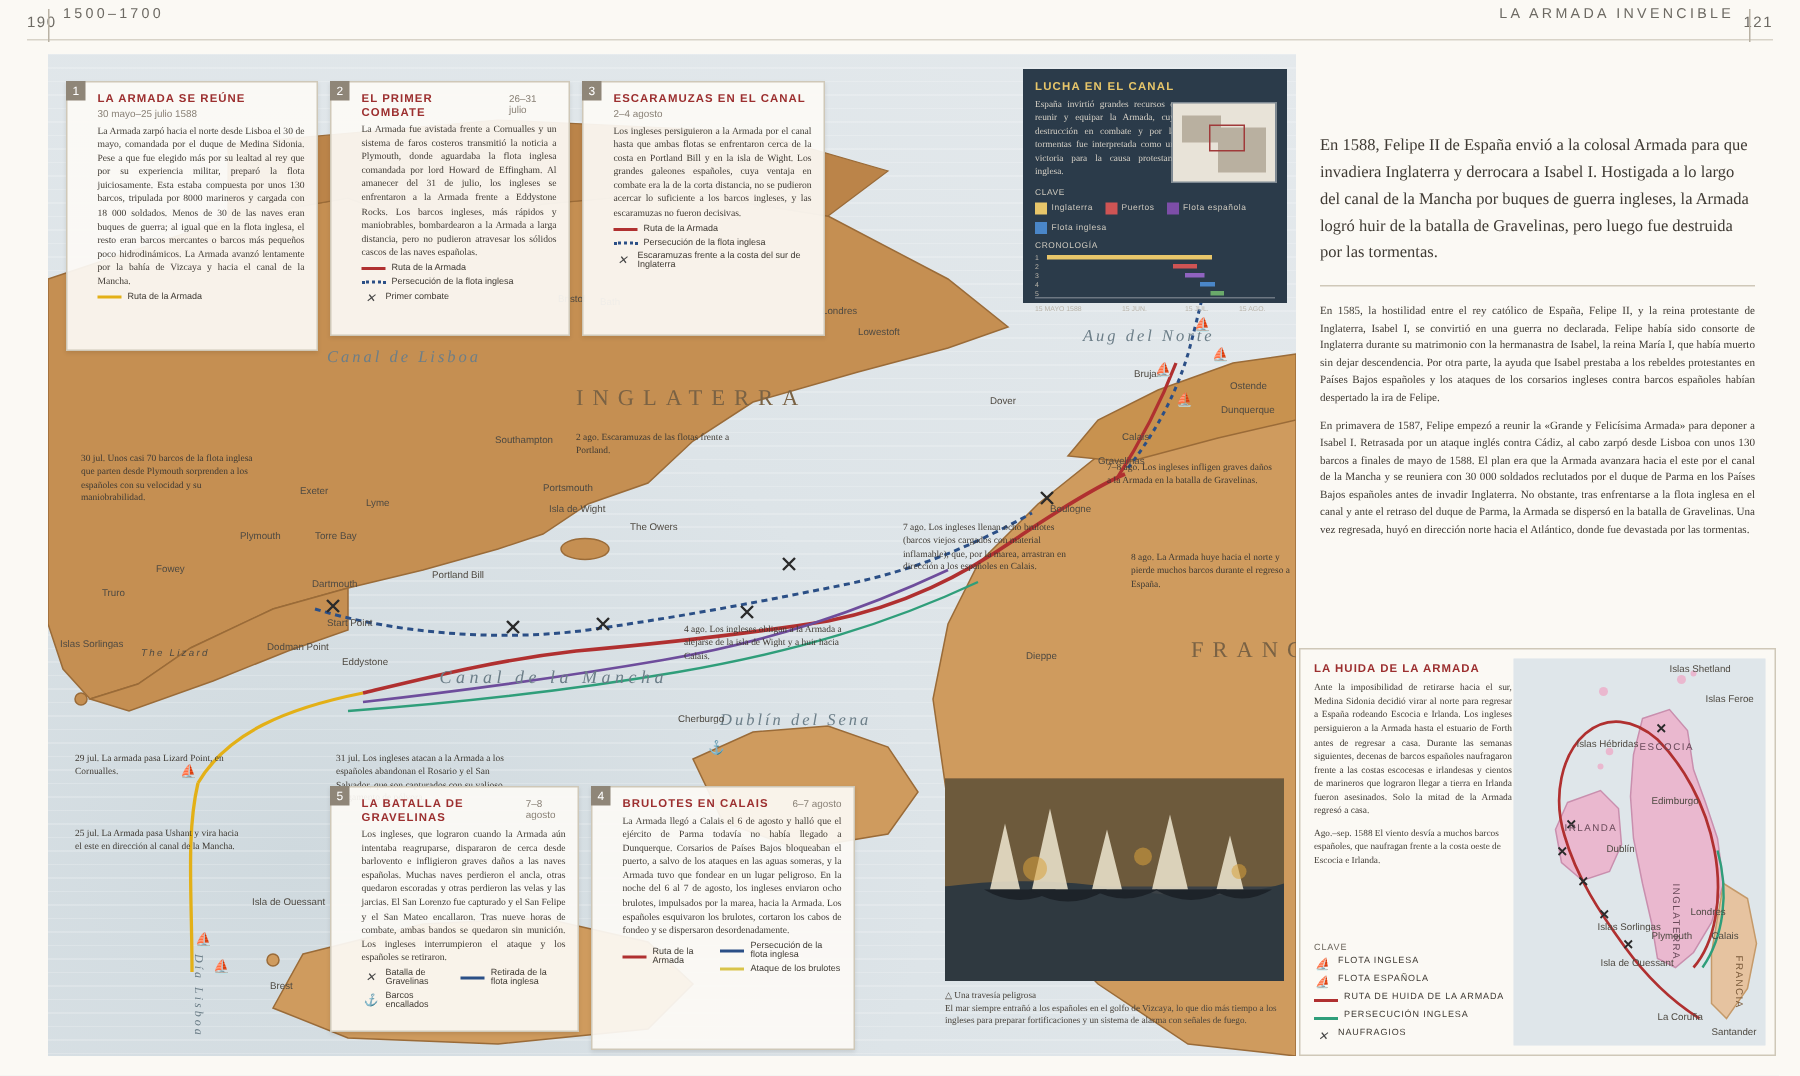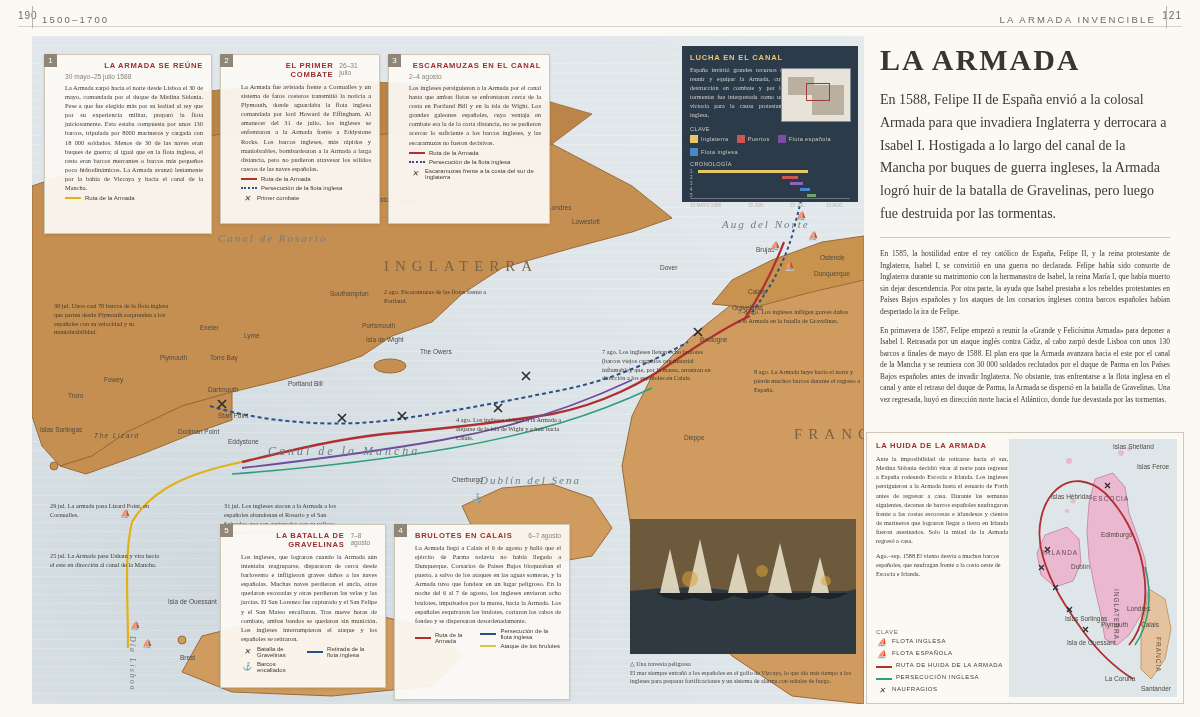--- a/index.html
+++ b/index.html
@@ -3,21 +3,21 @@
 <meta charset="utf-8">
 <style>
   html,body{margin:0;padding:0;}
   body{width:1200px;height:717px;background:#fdfcf8;font-family:"Liberation Serif",serif;overflow:hidden;}
   .page{position:relative;width:1200px;height:717px;background:#fbf9f4;}
 
   
   .folio{position:absolute;top:10px;font-size:10px;letter-spacing:1px;color:#6d6a63;font-family:"Liberation Sans",sans-serif;}
   .folio-left{left:18px;}
   .folio-right{right:18px;}
-  .runhead{position:absolute;top:14px;font-size:9.5px;letter-spacing:2.2px;color:#6d6a63;font-family:"Liberation Sans",sans-serif;text-transform:uppercase;}
+  .runhead{position:absolute;top:4px;font-size:9.5px;letter-spacing:2.2px;color:#6d6a63;font-family:"Liberation Sans",sans-serif;text-transform:uppercase;}
   .rh-left{left:42px;}
   .rh-right{right:44px;}
   .rule-top{position:absolute;left:18px;right:18px;top:26px;height:1px;background:#d8d3c8;}
   .vbar{position:absolute;width:1px;background:#b9b2a4;}
 
   
   .map{position:absolute;left:32px;top:36px;width:832px;height:668px;overflow:hidden;
        background:#dfe6ea;}
   
   .sea{position:absolute;inset:0;background:
@@ -27,21 +27,21 @@
 
   .lbl{position:absolute;font-family:"Liberation Serif",serif;color:#5d5247;}
   .lbl-country{letter-spacing:6px;font-size:15px;color:#7a6244;}
   .lbl-sea{font-style:italic;font-size:11px;color:#6c7e88;letter-spacing:2px;}
   .lbl-city{font-size:6.5px;color:#4f4a42;font-family:"Liberation Sans",sans-serif;}
 
   
   .box{position:absolute;background:rgba(252,250,245,.93);border:1px solid #cfc8b8;
        box-shadow:0 1px 3px rgba(0,0,0,.10);padding:6px 8px;box-sizing:border-box;}
   .box h4{margin:0 0 3px 0;font-size:7.6px;letter-spacing:.7px;color:#9c2f2f;
-       font-family:"Liberation Sans",sans-serif;font-weight:bold;text-transform:uppercase;text-align:right;}
+       font-family:"Liberation Sans",sans-serif;font-weight:bold;text-transform:uppercase;}
   .box .date{font-size:6.6px;color:#8a8277;font-family:"Liberation Sans",sans-serif;margin:0 0 3px 0;}
   .box p{margin:0;font-size:6.4px;line-height:1.42;color:#3f3a33;text-align:justify;}
   .num{position:absolute;left:-1px;top:-1px;width:13px;height:13px;background:#8f8678;color:#fff;
        font-family:"Liberation Sans",sans-serif;font-size:8px;display:flex;align-items:center;
        justify-content:center;}
   .box.with-num{padding-left:20px;}
   .hdr-row{display:flex;justify-content:space-between;align-items:baseline;gap:6px;}
 
   .keyrow{display:flex;align-items:center;gap:4px;margin-top:3px;}
   .keyrow span.t{font-size:6px;color:#3f3a33;font-family:"Liberation Sans",sans-serif;}
@@ -76,21 +76,21 @@
   .bars{margin-top:2px;position:relative;height:30px;}
   .bar{position:absolute;height:3px;}
   .axis{position:absolute;left:0;right:0;bottom:0;border-top:1px solid #6d7782;}
   .axlbl{position:absolute;bottom:-9px;font-size:4.6px;color:#b9b4aa;font-family:"Liberation Sans",sans-serif;}
   .rn{position:absolute;left:0;font-size:4.6px;color:#b9b4aa;font-family:"Liberation Sans",sans-serif;}
 
   
   .rightcol{position:absolute;left:880px;top:44px;width:290px;}
   .title{font-size:30px;line-height:1.04;letter-spacing:2px;color:#3a3530;margin:0 0 14px 0;
      font-family:"Liberation Serif",serif;}
-  .standfirst{font-size:14px;line-height:1.62;color:#3f3a33;margin:0 0 12px 0;}
+  .standfirst{font-size:11px;line-height:1.62;color:#3f3a33;margin:0 0 12px 0;}
   .body p{font-size:7.4px;line-height:1.56;color:#3f3a33;margin:0 0 7px 0;text-align:justify;}
   .rule-mid{height:1px;background:#cfc8b8;margin:10px 0 10px 0;}
 
   
   .huida{position:absolute;left:866px;top:432px;width:318px;height:272px;background:#fbf9f4;
      border:1px solid #cfc8b8;box-sizing:border-box;padding:8px 9px;overflow:hidden;}
   .huida h4{margin:0 0 4px 0;font-size:7.6px;letter-spacing:.7px;color:#9c2f2f;
      font-family:"Liberation Sans",sans-serif;text-transform:uppercase;}
   .huida p{margin:0;font-size:6.3px;line-height:1.45;color:#3f3a33;width:132px;text-align:justify;}
   .huida .cal{margin-top:7px;width:132px;font-size:6.2px;line-height:1.4;color:#3f3a33;}
@@ -166,23 +166,23 @@
         <path d="M306,378 l8,8 M314,378 l-8,8"></path>
         <path d="M366,376 l8,8 M374,376 l-8,8"></path>
         <path d="M462,368 l8,8 M470,368 l-8,8"></path>
         <path d="M490,336 l8,8 M498,336 l-8,8"></path>
         <path d="M662,292 l8,8 M670,292 l-8,8"></path>
       </g>
     </svg>
 
     <div class="lbl lbl-country" style="left:352px;top:222px;">INGLATERRA</div>
     <div class="lbl lbl-country" style="left:762px;top:390px;">FRANCIA</div>
-    <div class="lbl lbl-sea" style="left:186px;top:196px;">Canal de Rosario</div>
+    <div class="lbl lbl-sea" style="left:186px;top:196px;">Canal de Lisboa</div>
     <div class="lbl lbl-sea" style="left:690px;top:182px;">Aug del Norte</div>
-    <div class="lbl lbl-sea" style="left:236px;top:408px;font-size:12px;letter-spacing:3px;">Canal de la Mancha</div>
+    <div class="lbl lbl-sea" style="left:261px;top:408px;font-size:12px;letter-spacing:3px;">Canal de la Mancha</div>
     <div class="lbl lbl-sea" style="left:448px;top:438px;font-style:italic;">Dublín del Sena</div>
 
     <div class="lbl lbl-city" style="left:8px;top:390px;">Islas Sorlingas</div>
     <div class="lbl lbl-city" style="left:334px;top:300px;">Isla de Wight</div>
     <div class="lbl lbl-city" style="left:136px;top:562px;">Isla de Ouessant</div>
 
     <div class="lbl lbl-city" style="left:340px;top:160px;">Bristol</div>
     <div class="lbl lbl-city" style="left:368px;top:162px;">Bath</div>
     <div class="lbl lbl-city" style="left:516px;top:168px;">Londres</div>
     <div class="lbl lbl-city" style="left:298px;top:254px;">Southampton</div>
@@ -412,21 +412,21 @@
           <circle cx="132" cy="52" r="6"></circle>
           <circle cx="196" cy="62" r="5"></circle>
       </g>
     </svg>
   </div>
   <div class="pcap" style="white-space:pre-line">△ Una travesía peligrosa
 El mar siempre entrañó a los españoles en el golfo de Vizcaya, lo que dio más tiempo a los ingleses para preparar fortificaciones y un sistema de alarma con señales de fuego.</div>
 
   <div class="rightcol">
     <h1 class="title">
-      <span>LA ARMADA</span><br>
+      <br>
     </h1>
     <div class="standfirst">En 1588, Felipe II de España envió a la colosal Armada para que invadiera Inglaterra y derrocara a Isabel I. Hostigada a lo largo del canal de la Mancha por buques de guerra ingleses, la Armada logró huir de la batalla de Gravelinas, pero luego fue destruida por las tormentas.</div>
     <div class="rule-mid"></div>
     <div class="body">
       <p>En 1585, la hostilidad entre el rey católico de España, Felipe II, y la reina protestante de Inglaterra, Isabel I, se convirtió en una guerra no declarada. Felipe había sido consorte de Inglaterra durante su matrimonio con la hermanastra de Isabel, la reina María I, que había muerto sin dejar descendencia. Por otra parte, la ayuda que Isabel prestaba a los rebeldes protestantes en Países Bajos españoles y los ataques de los corsarios ingleses contra barcos españoles habían despertado la ira de Felipe.</p>
       <p>En primavera de 1587, Felipe empezó a reunir la «Grande y Felicísima Armada» para deponer a Isabel I. Retrasada por un ataque inglés contra Cádiz, al cabo zarpó desde Lisboa con unos 130 barcos a finales de mayo de 1588. El plan era que la Armada avanzara hacia el este por el canal de la Mancha y se reuniera con 30 000 soldados reclutados por el duque de Parma en los Países Bajos españoles antes de invadir Inglaterra. No obstante, tras enfrentarse a la flota inglesa en el canal y ante el retraso del duque de Parma, la Armada se dispersó en la batalla de Gravelinas. Una vez regresada, huyó en dirección norte hacia el Atlántico, donde fue devastada por las tormentas.</p>
     </div>
   </div>
 
   <div class="huida">

